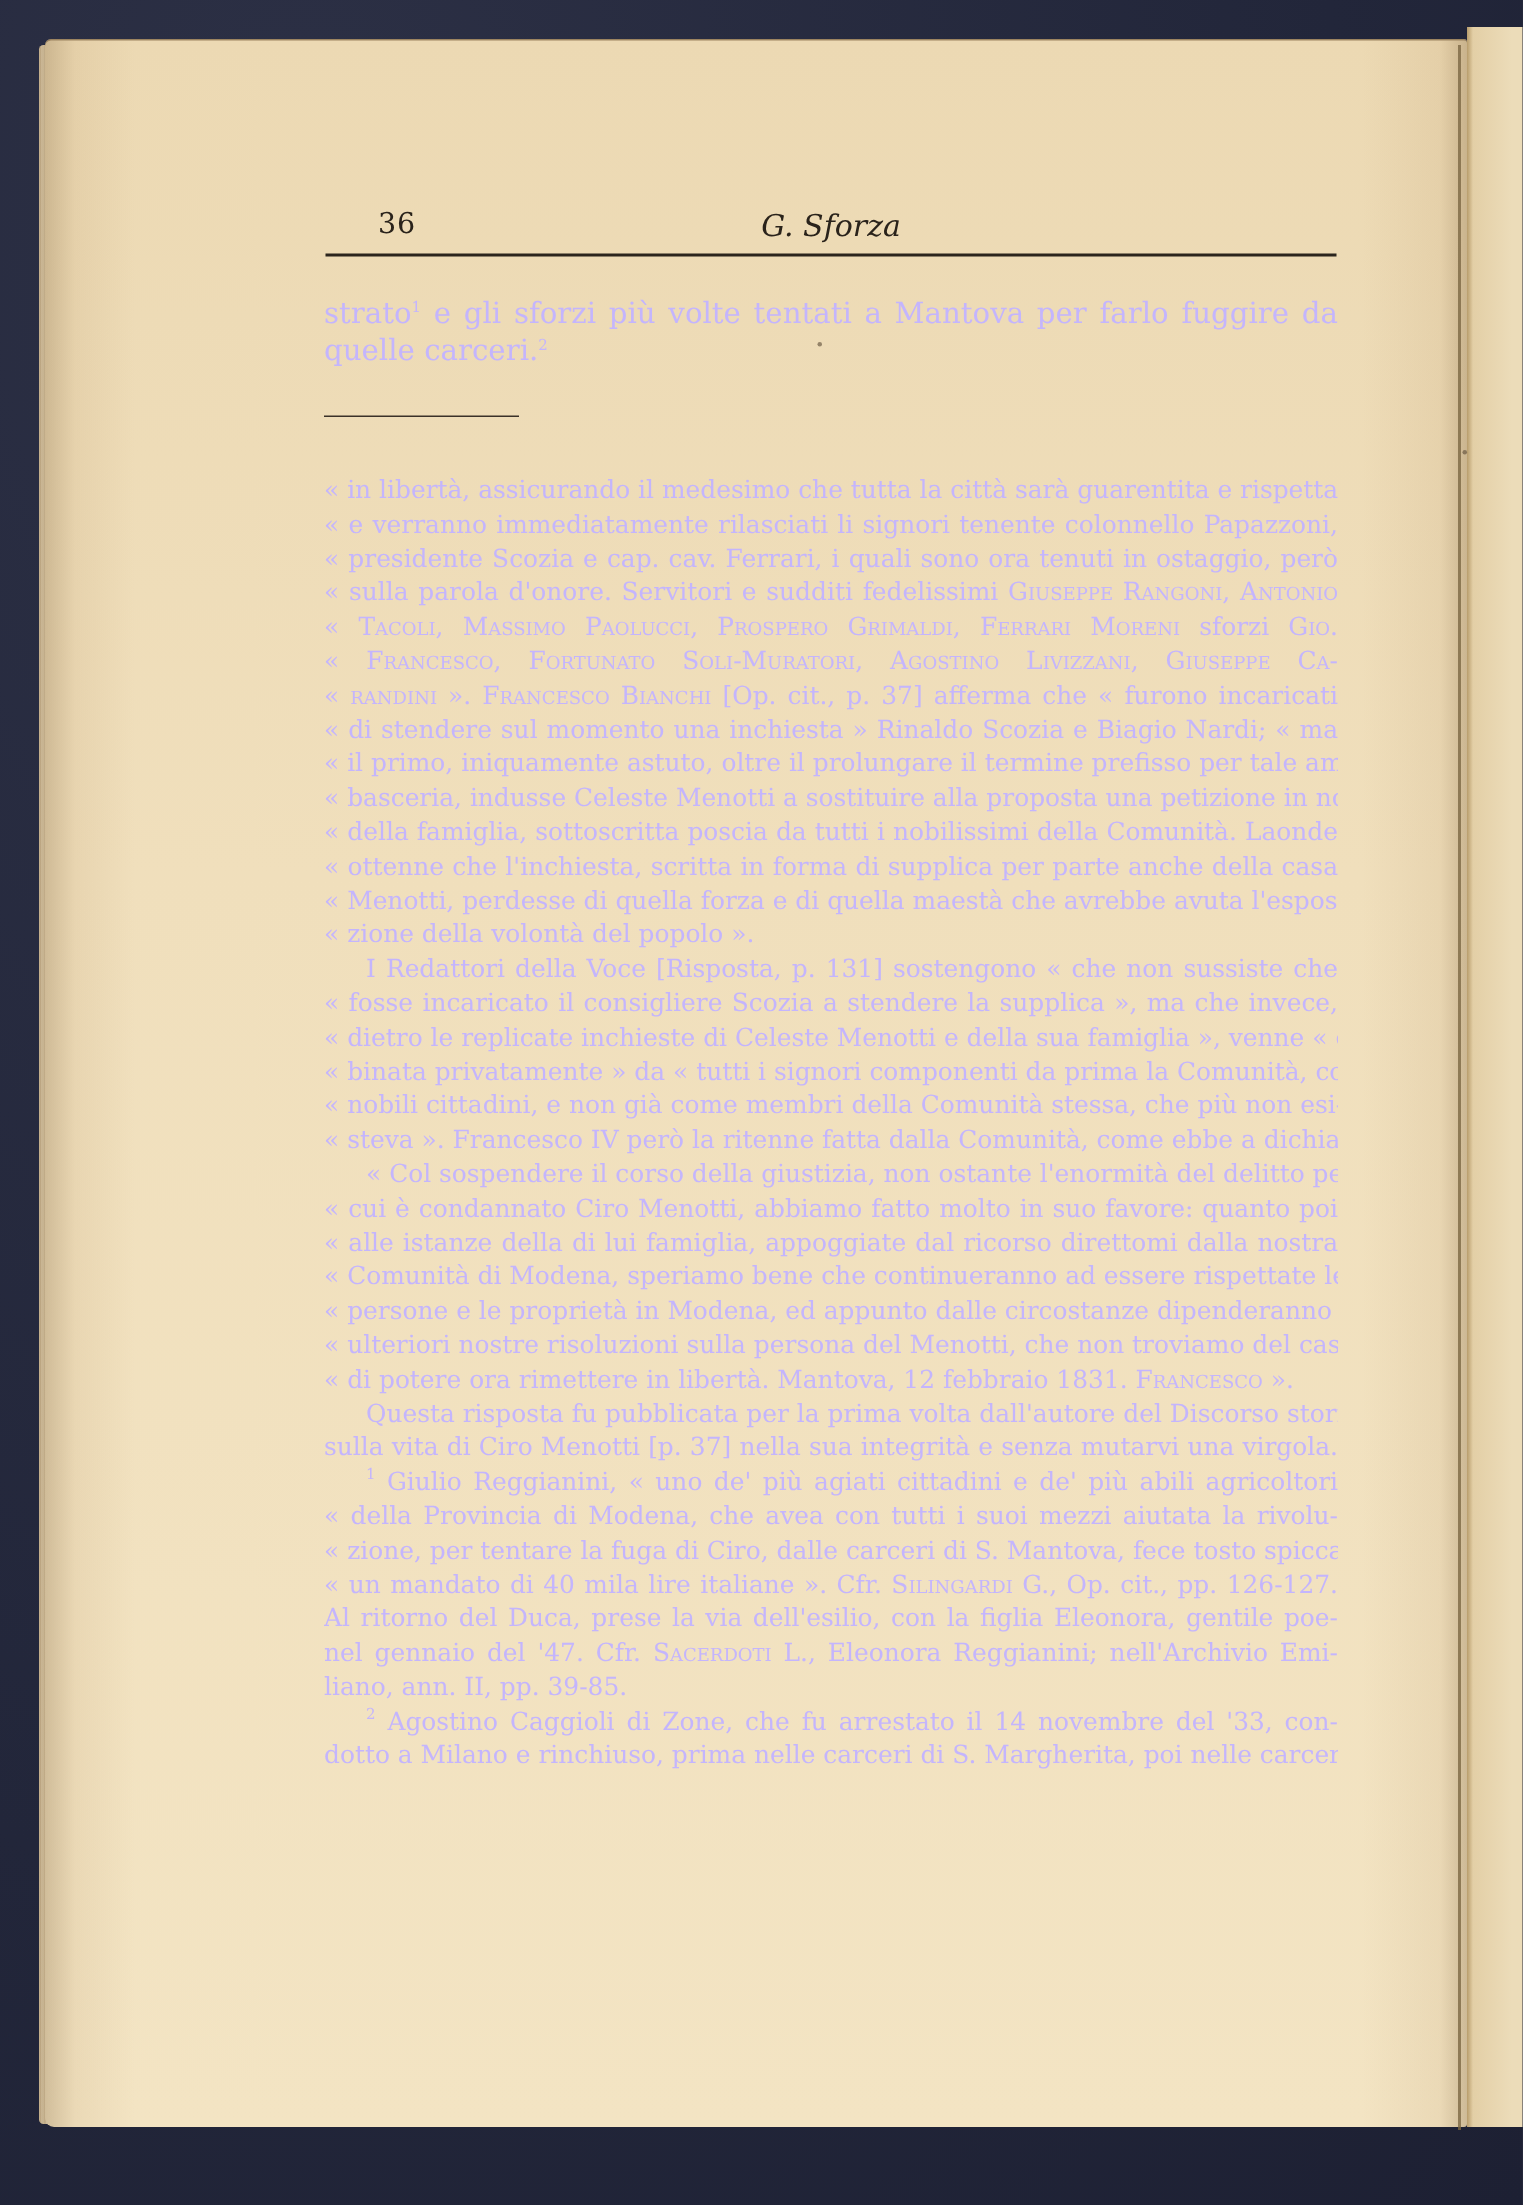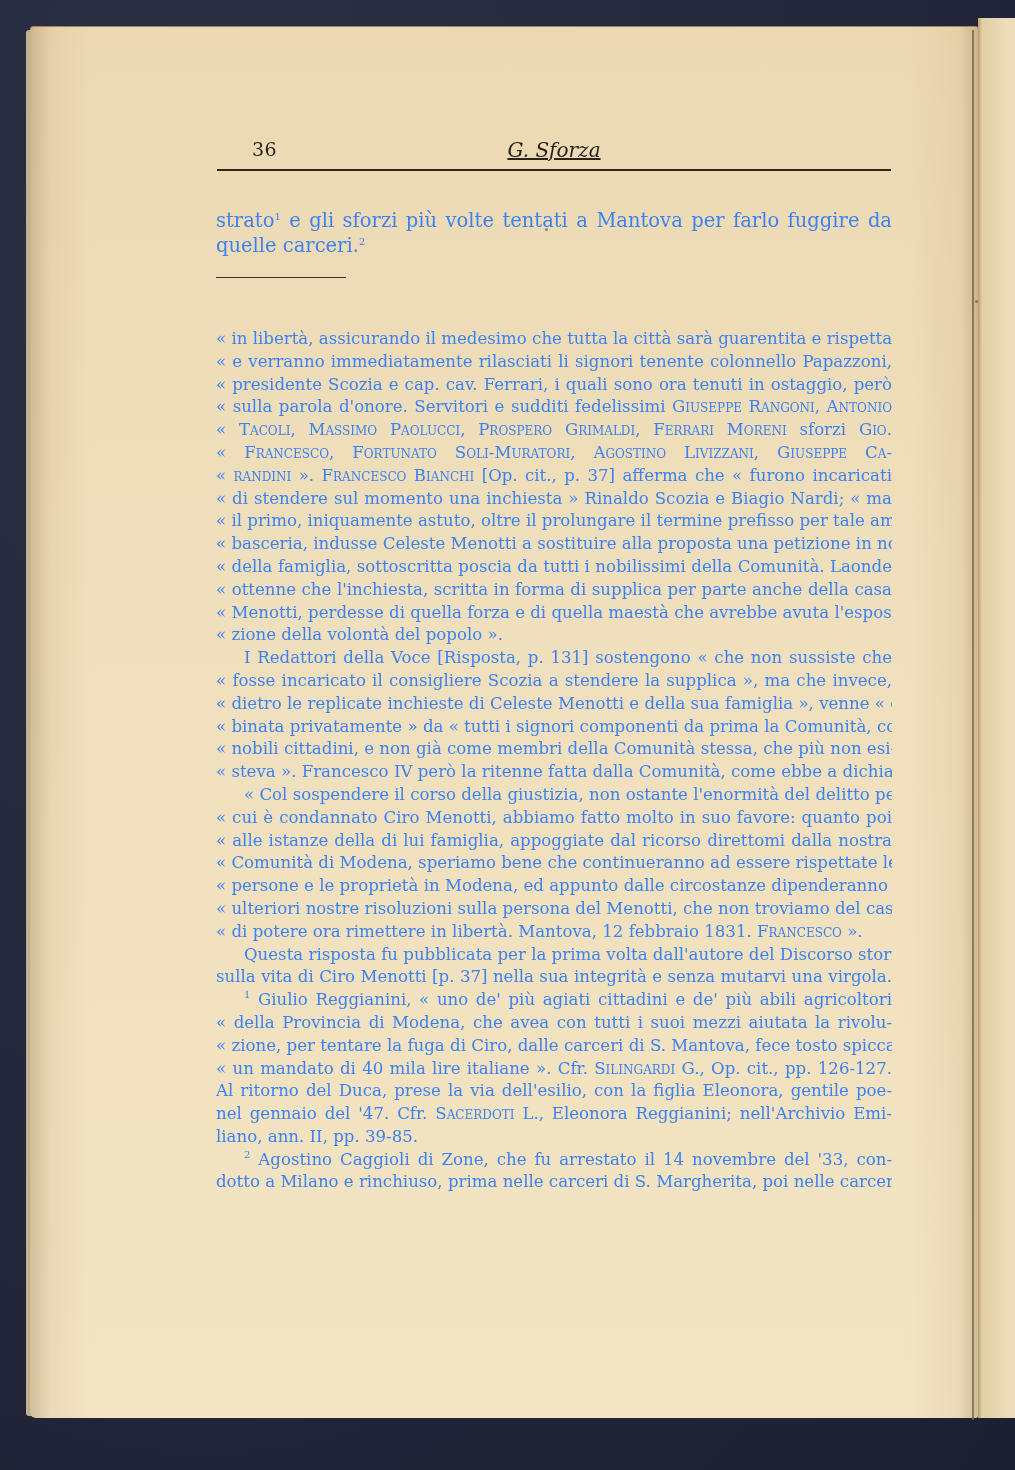--- a/index.html
+++ b/index.html
@@ -78,37 +78,35 @@
       margin-left: 24px;
     }
     .running-title {
       position: absolute;
       left: 0;
       right: 0;
       top: 4px;
       text-align: center;
       font-style: italic;
       font-size: 20px;
-      text-decoration: underline;
     }
     .head-rule {
       position: absolute;
       left: 217px;
       top: 169px;
       width: 674px;
       height: 2px;
       background: #2b251d;
     }
 
     .text {
       position: absolute;
       left: 216px;
       width: 676px;
-      color: #3b82f6;
-      margin-top: 12px;
+      color: #c4b5fd;
     }
     .line {
       white-space: nowrap;
       text-align: justify;
       text-align-last: justify;
       overflow: hidden;
     }
     .line.last {
       text-align-last: left;
     }

